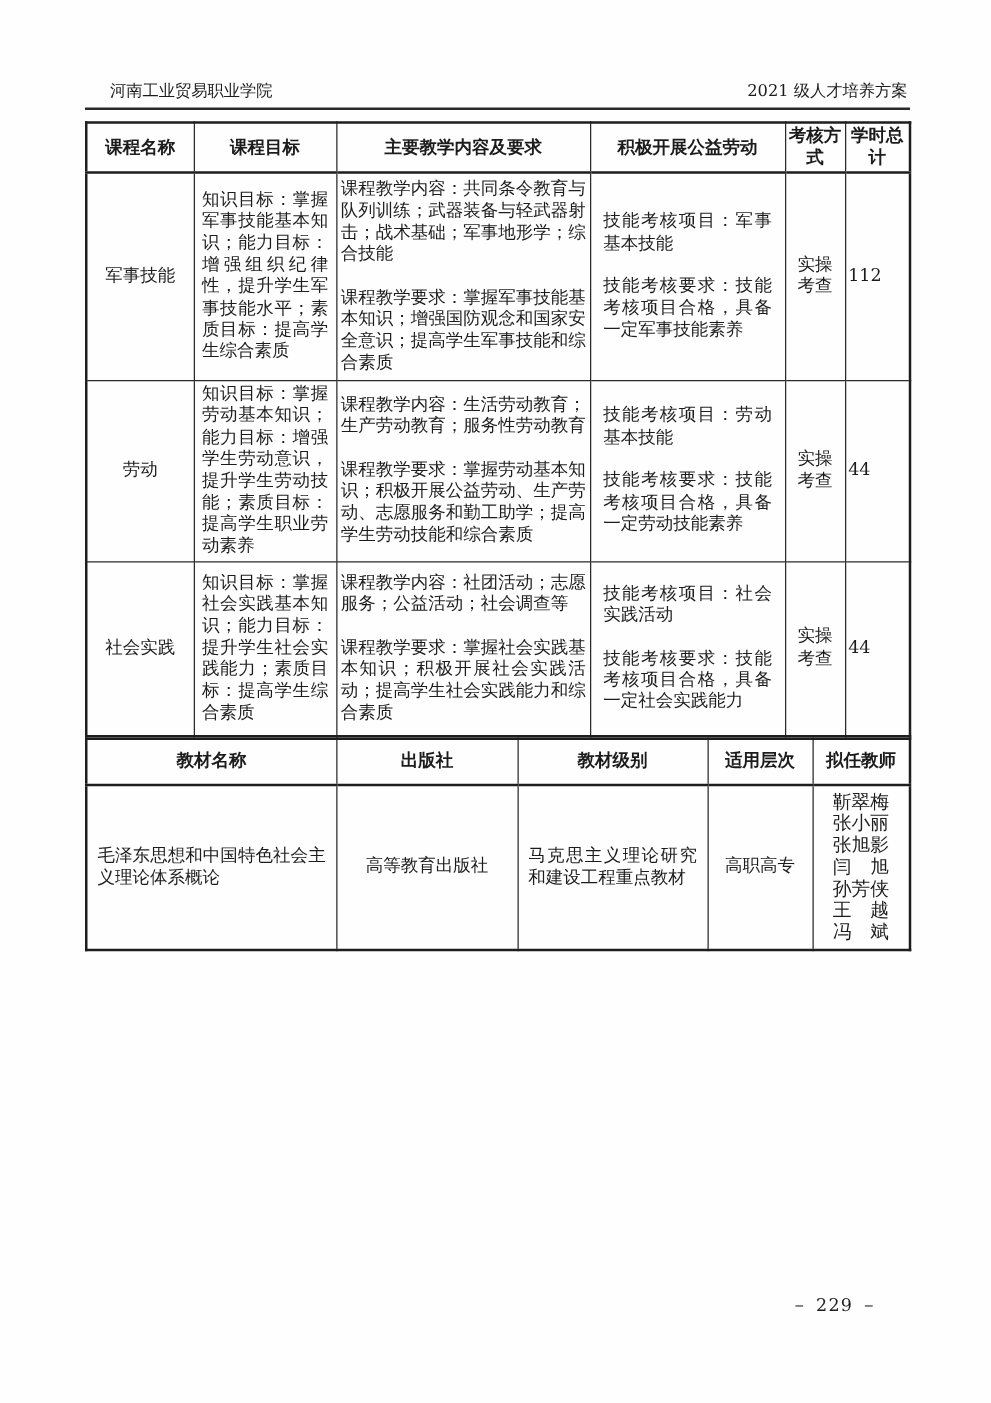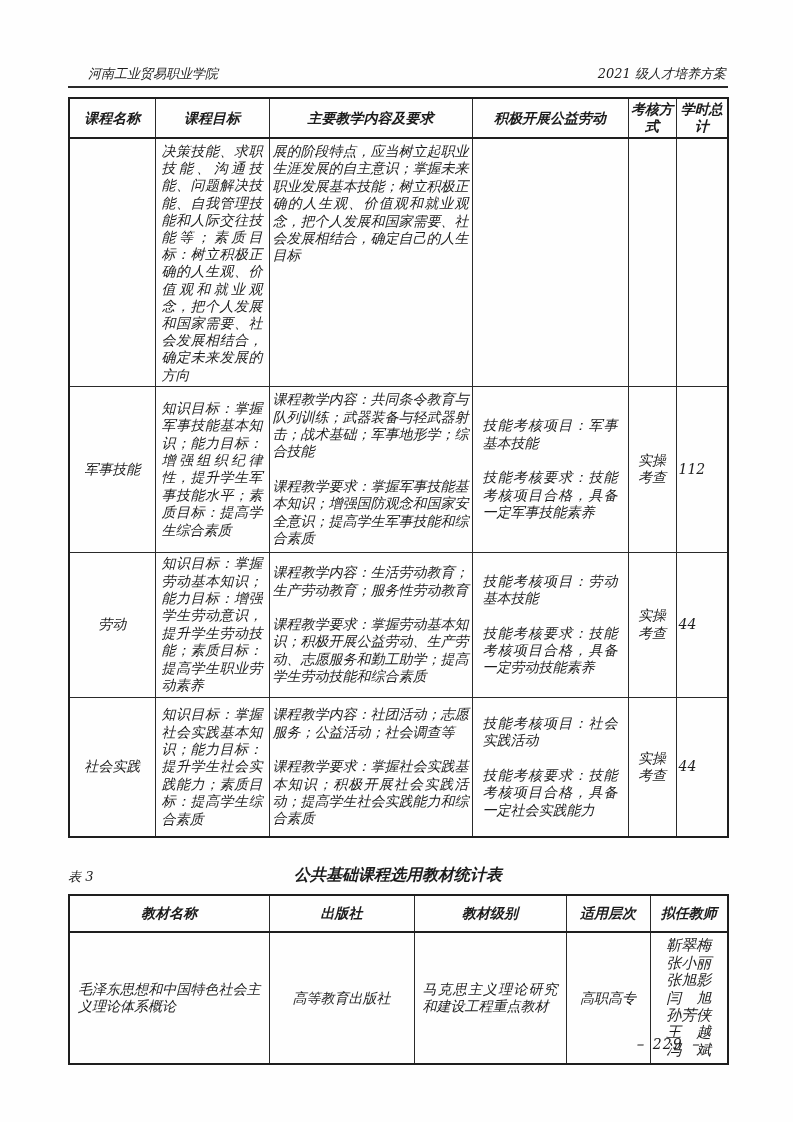--- a/index.html
+++ b/index.html
@@ -4,21 +4,21 @@
 <style>
   * { margin: 0; padding: 0; box-sizing: border-box; }
   html, body { background: #ffffff; }
   body {
     width: 793px; height: 1122px;
     font-family: "DejaVu Serif", "Liberation Serif", serif;
     color: #1c1c1c;
     position: relative;
     overflow: hidden;
   }
-  .page { position: absolute; inset: 0; background: #fefefe; font-style: italic; }
+  .page { position: absolute; inset: 0; background: #fefefe; }
   .content { position: absolute; left: 68px; top: 66px; width: 660px; }
 
   
   .doc-header {
     display: flex; justify-content: space-between; align-items: flex-end;
     font-size: 13px; line-height: 16px;
     padding: 0 2px 4px 20px;
   }
   .doc-header-rule { border-top: 2px solid #2a2a2a; margin-bottom: 9px; }
 
@@ -98,34 +98,20 @@
         <tr style="height:29px">
           <th>课程名称</th>
           <th>课程目标</th>
           <th>主要教学内容及要求</th>
           <th>积极开展公益劳动</th>
           <th>考核方式</th>
           <th>学时总计</th>
         </tr>
       </thead>
       <tbody>
-        <tr style="height:228px" class="row-first">
-          <td class="c-name"></td>
-          <td class="c-obj">决策技能、求职技能、沟通技能、问题解决技能、自我管理技能和人际交往技能等；素质目标：树立积极正确的人生观、价值观和就业观念，把个人发展和国家需要、社会发展相结合，确定未来发展的方向</td>
-          <td class="c-cont">
-            <div class="para">展的阶段特点，应当树立起职业生涯发展的自主意识；掌握未来职业发展基本技能；树立积极正确的人生观、价值观和就业观念，把个人发展和国家需要、社会发展相结合，确定自己的人生目标</div>
-
-          </td>
-          <td class="c-asmt">
-            
-            
-          </td>
-          <td class="c-meth"></td>
-          <td class="c-hours"></td>
-        </tr>
 
         <tr style="height:166px">
           <td class="c-name">军事技能</td>
           <td class="c-obj">知识目标：掌握军事技能基本知识；能力目标：增强组织纪律性，提升学生军事技能水平；素质目标：提高学生综合素质</td>
           <td class="c-cont">
             <div class="para">课程教学内容：共同条令教育与队列训练；武器装备与轻武器射击；战术基础；军事地形学；综合技能</div>
             <div class="para gap">课程教学要求：掌握军事技能基本知识；增强国防观念和国家安全意识；提高学生军事技能和综合素质</div>
           </td>
           <td class="c-asmt">
             <div class="para">技能考核项目：军事基本技能</div>
@@ -160,24 +146,20 @@
           <td class="c-asmt">
             <div class="para">技能考核项目：社会实践活动</div>
             <div class="para gap">技能考核要求：技能考核项目合格，具备一定社会实践能力</div>
           </td>
           <td class="c-meth">实操考查</td>
           <td class="c-hours">44</td>
         </tr>
       </tbody>
     </table>
 
-    <div class="t3-caption-row">
-      <span class="t3-caption">表 3</span>
-      <div class="t3-title">公共基础课程选用教材统计表</div>
-    </div>
 
     <table class="textbook-table">
       <colgroup>
         <col style="width:200px">
           <col style="width:145px">
           <col style="width:152px">
         <col style="width:84px">
           <col style="width:78px">
       </colgroup>
       <thead>

